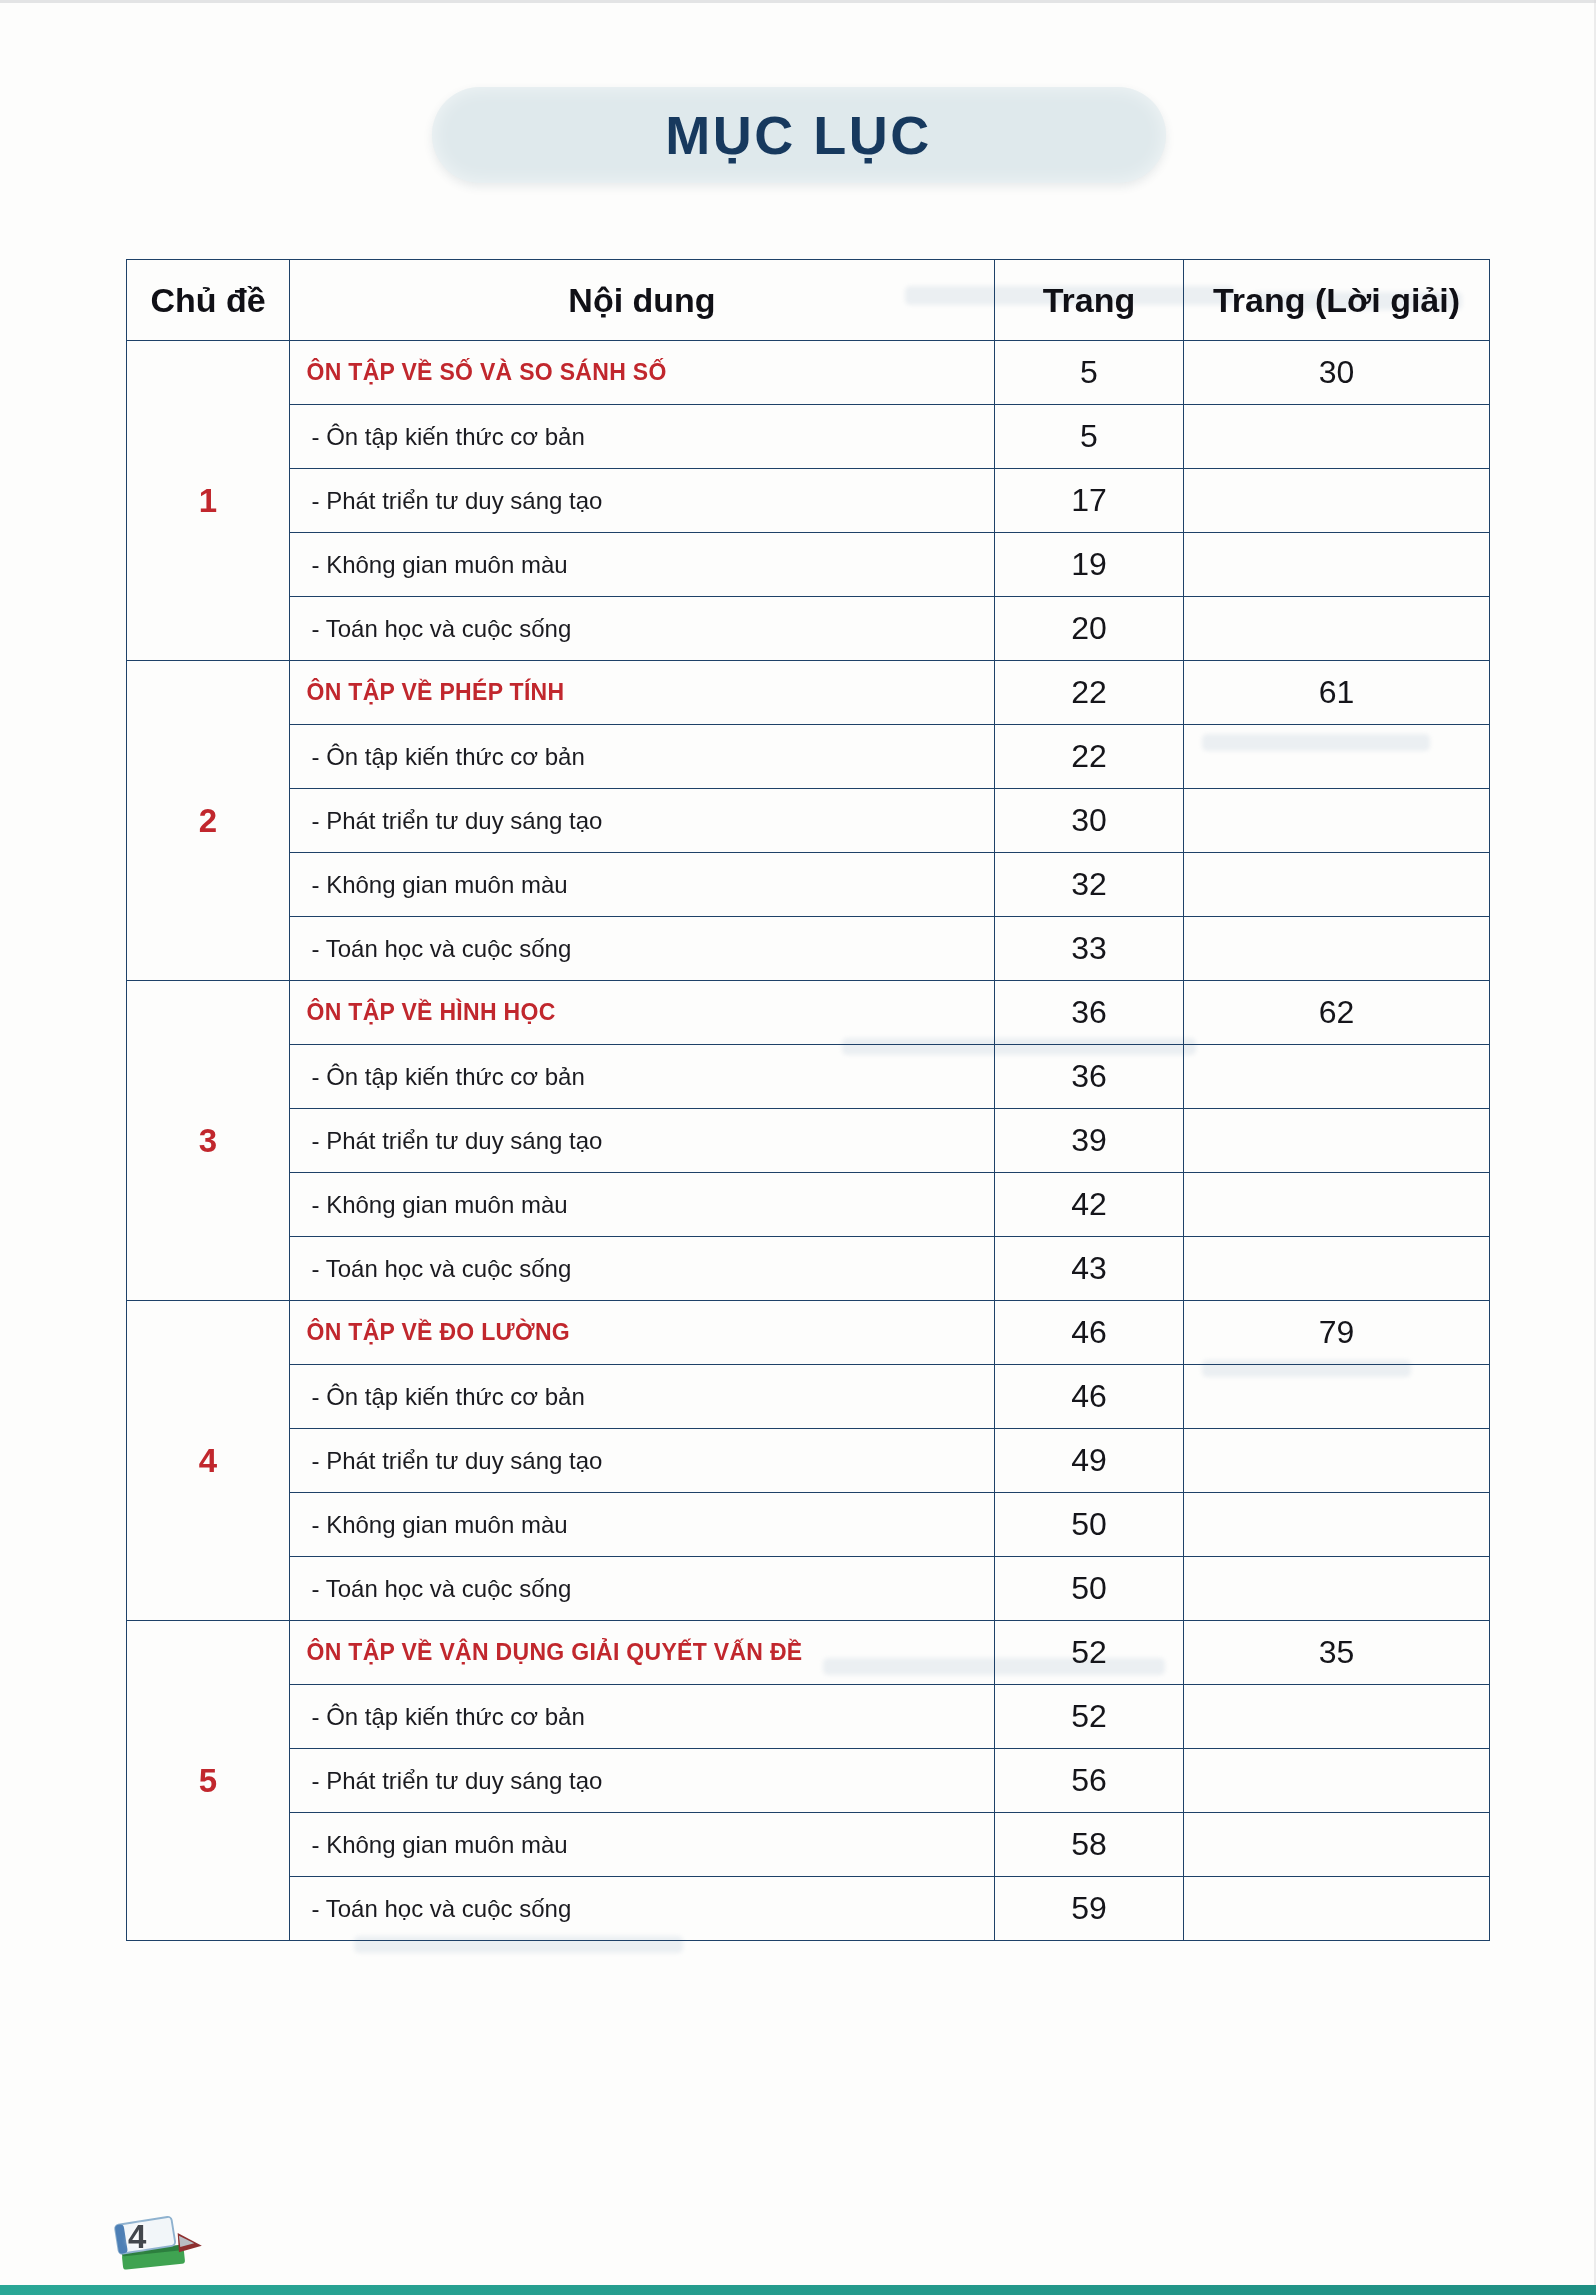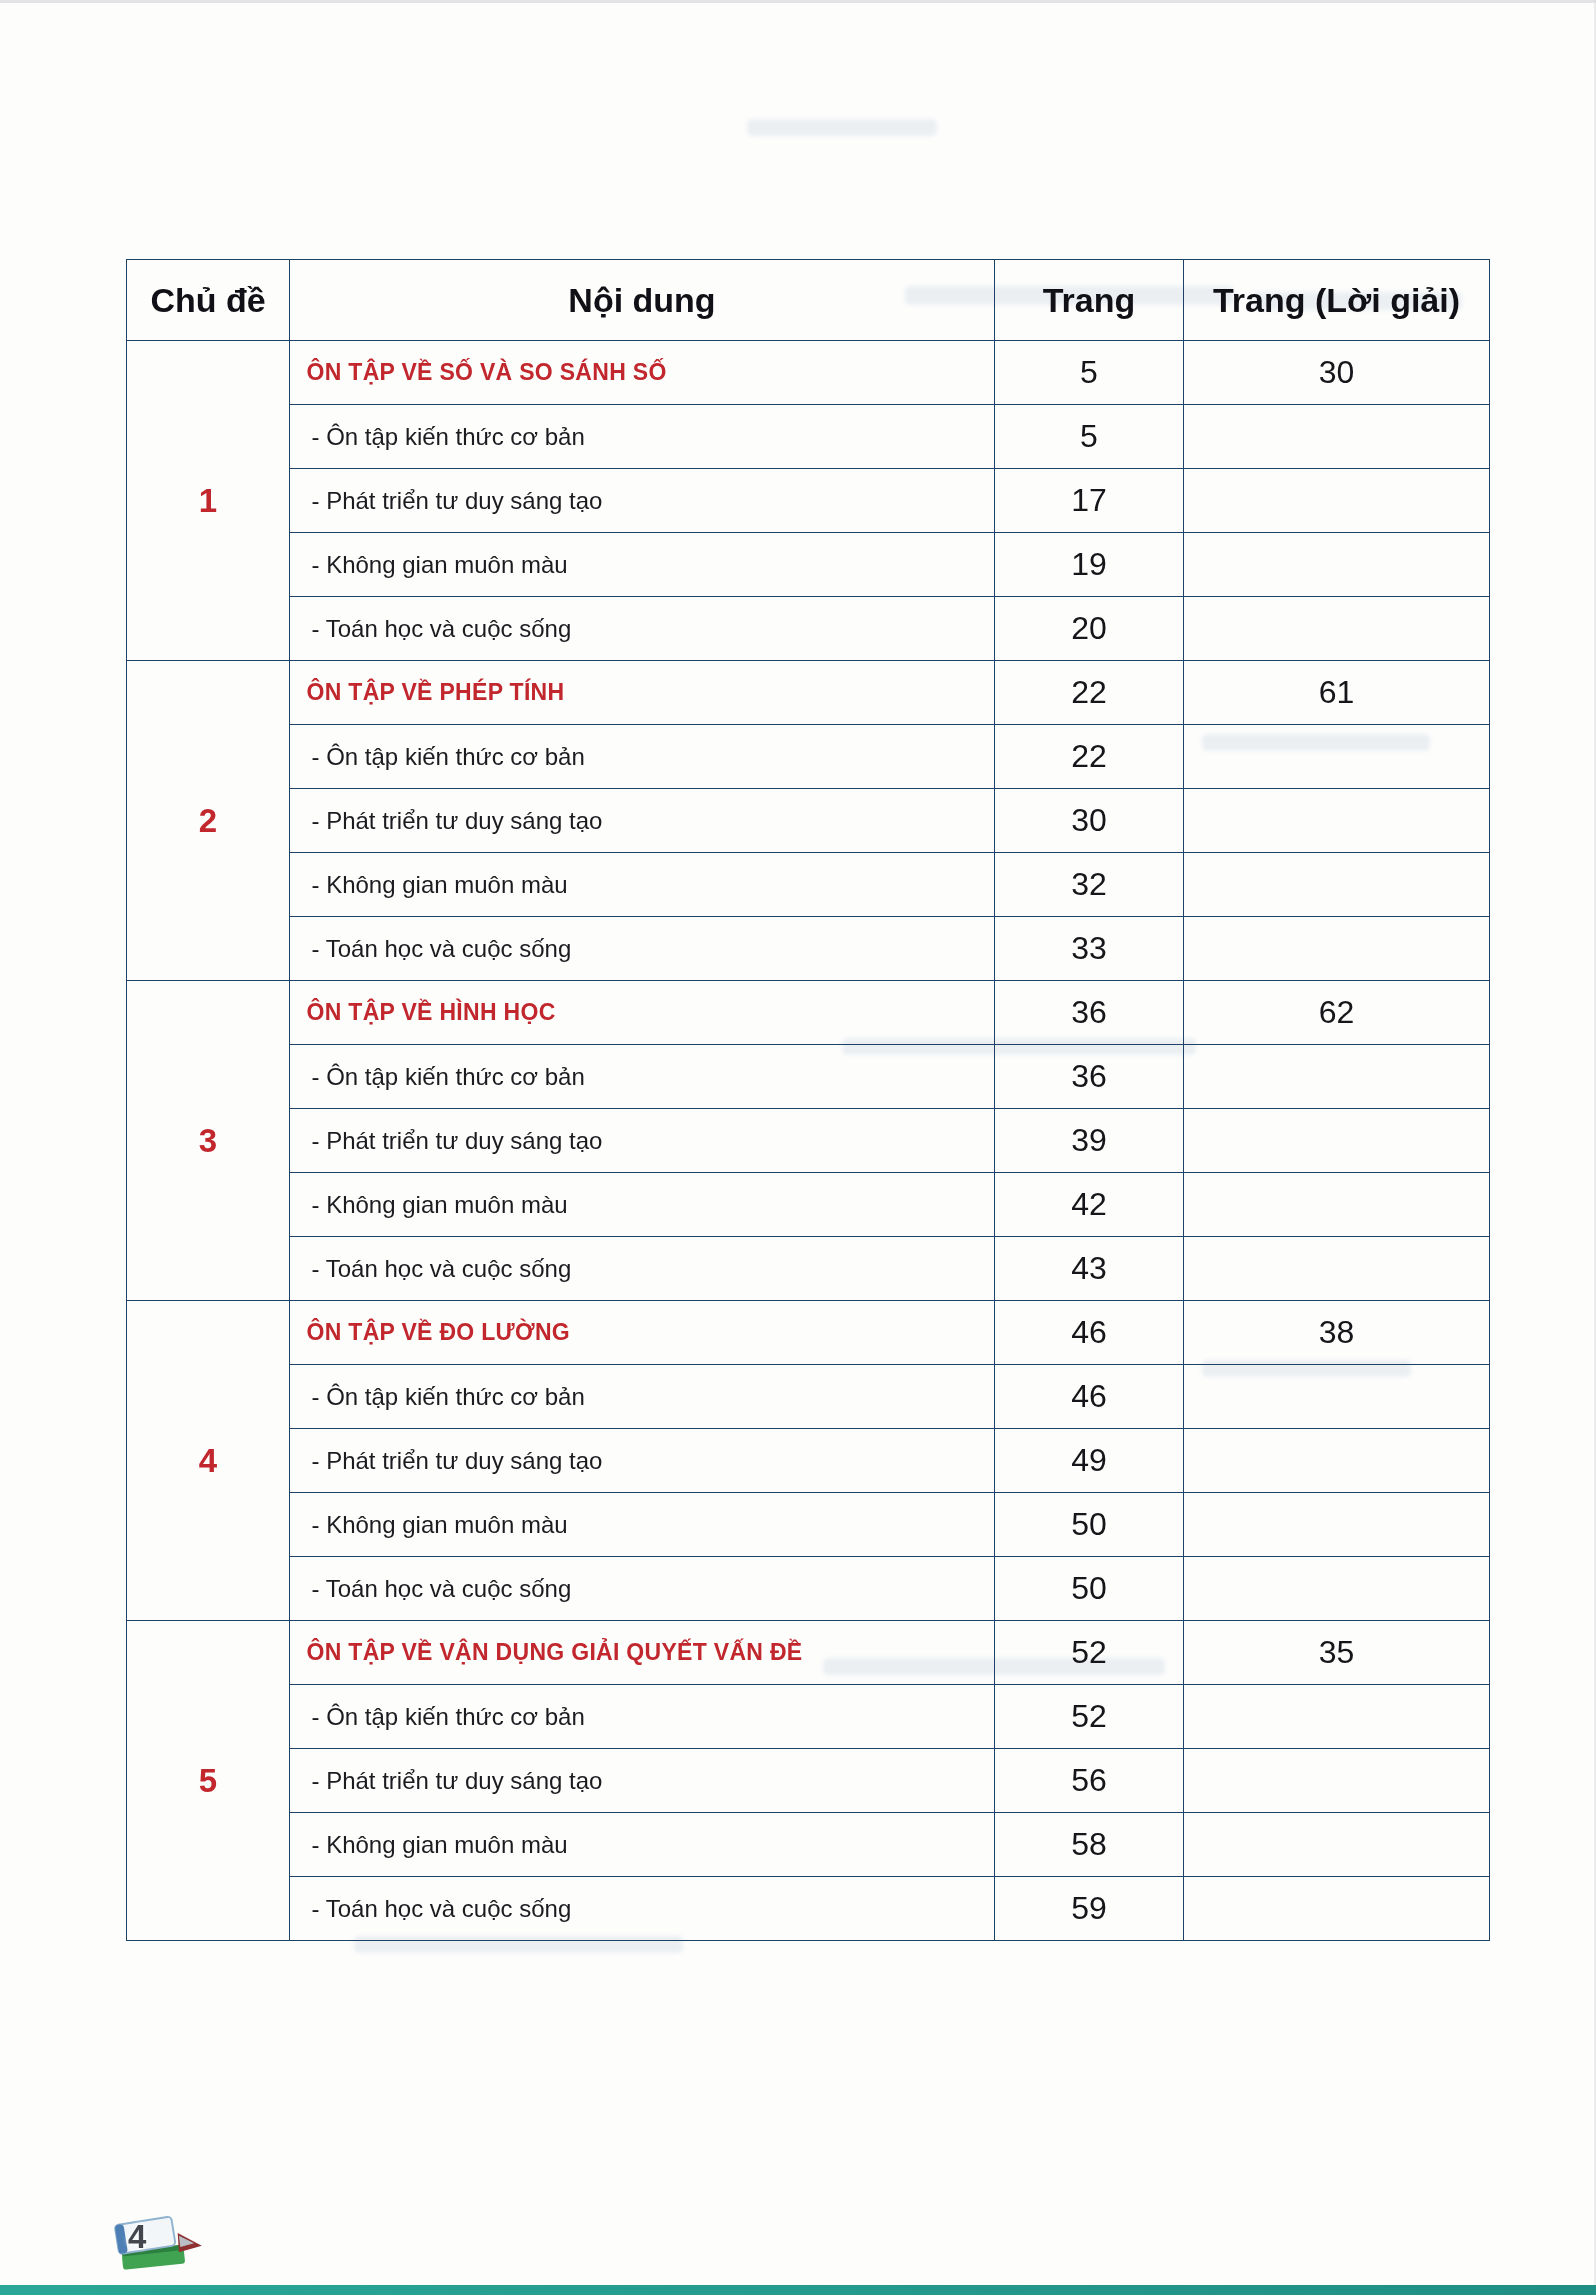--- a/index.html
+++ b/index.html
@@ -124,20 +124,23 @@
 
   <div class="ghost" style="left:747px; top:119px; width:190px; height:16.5px;"></div>
   <div class="ghost" style="left:905px; top:286px; width:329px; height:19px;"></div>
   <div class="ghost" style="left:1253px; top:292px; width:209px; height:17.7px;"></div>
   <div class="ghost" style="left:1202px; top:734px; width:228px; height:16.5px;"></div>
   <div class="ghost" style="left:842px; top:1038px; width:354px; height:16.5px;"></div>
   <div class="ghost" style="left:1202px; top:1360px; width:209px; height:16.5px;"></div>
   <div class="ghost" style="left:823px; top:1658px; width:342px; height:16.5px;"></div>
   <div class="ghost" style="left:354px; top:1936px; width:329px; height:16.5px;"></div>
 
+  <div class="title-pill">
+    <span class="title-text">MỤC LỤC</span>
+  </div>
 
   <table class="toc">
     <colgroup>
       <col style="width:163px">
       <col style="width:705px">
       <col style="width:189px">
       <col style="width:306px">
     </colgroup>
     <thead>
       <tr>
@@ -223,21 +226,21 @@
         </tr>
         <tr>
           <td class="item">- Toán học và cuộc sống</td>
           <td class="pagecol">43</td>
           <td class="solcol"></td>
         </tr>
         <tr>
           <td class="topic" rowspan="5">4</td>
           <td class="heading">ÔN TẬP VỀ ĐO LƯỜNG</td>
           <td class="pagecol">46</td>
-          <td class="solcol">38</td>
+          <td class="solcol">79</td>
         </tr>
         <tr>
           <td class="item">- Ôn tập kiến thức cơ bản</td>
           <td class="pagecol">46</td>
           <td class="solcol"></td>
         </tr>
         <tr>
           <td class="item">- Phát triển tư duy sáng tạo</td>
           <td class="pagecol">49</td>
           <td class="solcol"></td>

